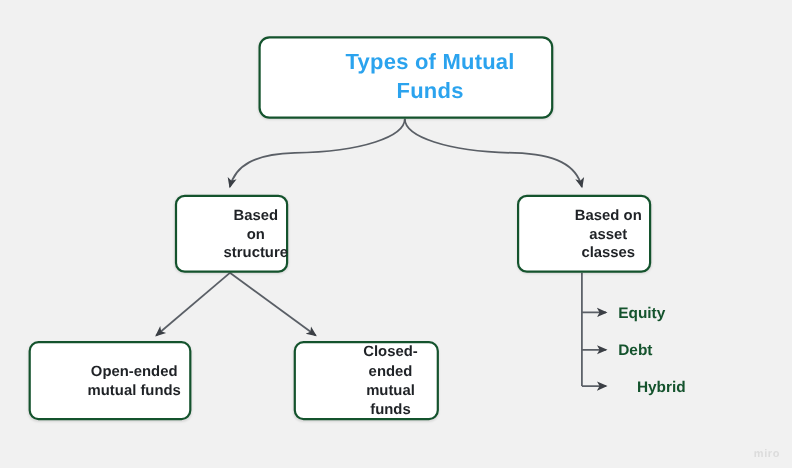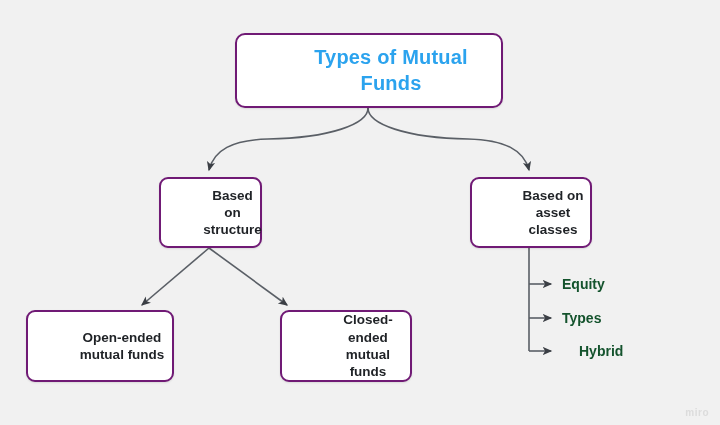--- a/index.html
+++ b/index.html
@@ -24,21 +24,21 @@
     left: 0;
     top: 0;
     width: 720px;
     height: 425px;
     pointer-events: none;
   }
   .node {
     position: absolute;
     box-sizing: border-box;
     background: #ffffff;
-    border: 2px solid #701a75;
+    border: 2px solid #14532d;
     border-radius: 9px;
     display: flex;
     align-items: center;
     justify-content: center;
     text-align: center;
     box-shadow: 0 1px 2px rgba(0,0,0,0.10);
     padding-left: 44px;
   }
   .node .label {
     font-weight: bold;
@@ -69,21 +69,21 @@
     width: 122px;
     height: 71px;
   }
   #node-open {
     left: 26px;
     top: 310px;
     width: 148px;
     height: 72px;
   }
   #node-closed {
-    left: 280px;
+    left: 267px;
     top: 310px;
     width: 132px;
     height: 72px;
   }
   #node-structure .label,
   #node-asset .label,
   #node-open .label,
   #node-closed .label {
     color: #1f2226;
     font-size: 13.5px;
@@ -156,19 +156,19 @@
 mutual funds</span>
   </div>
 
   <div class="node" id="node-closed">
     <span class="label">Closed-ended
 mutual funds</span>
   </div>
 
   <div class="branch-label" id="branch-equity">Equity</div>
 
-  <div class="branch-label" id="branch-debt">Types</div>
+  <div class="branch-label" id="branch-debt">Debt</div>
 
   <div class="branch-label" id="branch-hybrid">Hybrid</div>
 
   <div id="watermark">miro</div>
 
 </div>
 
 </body></html>

